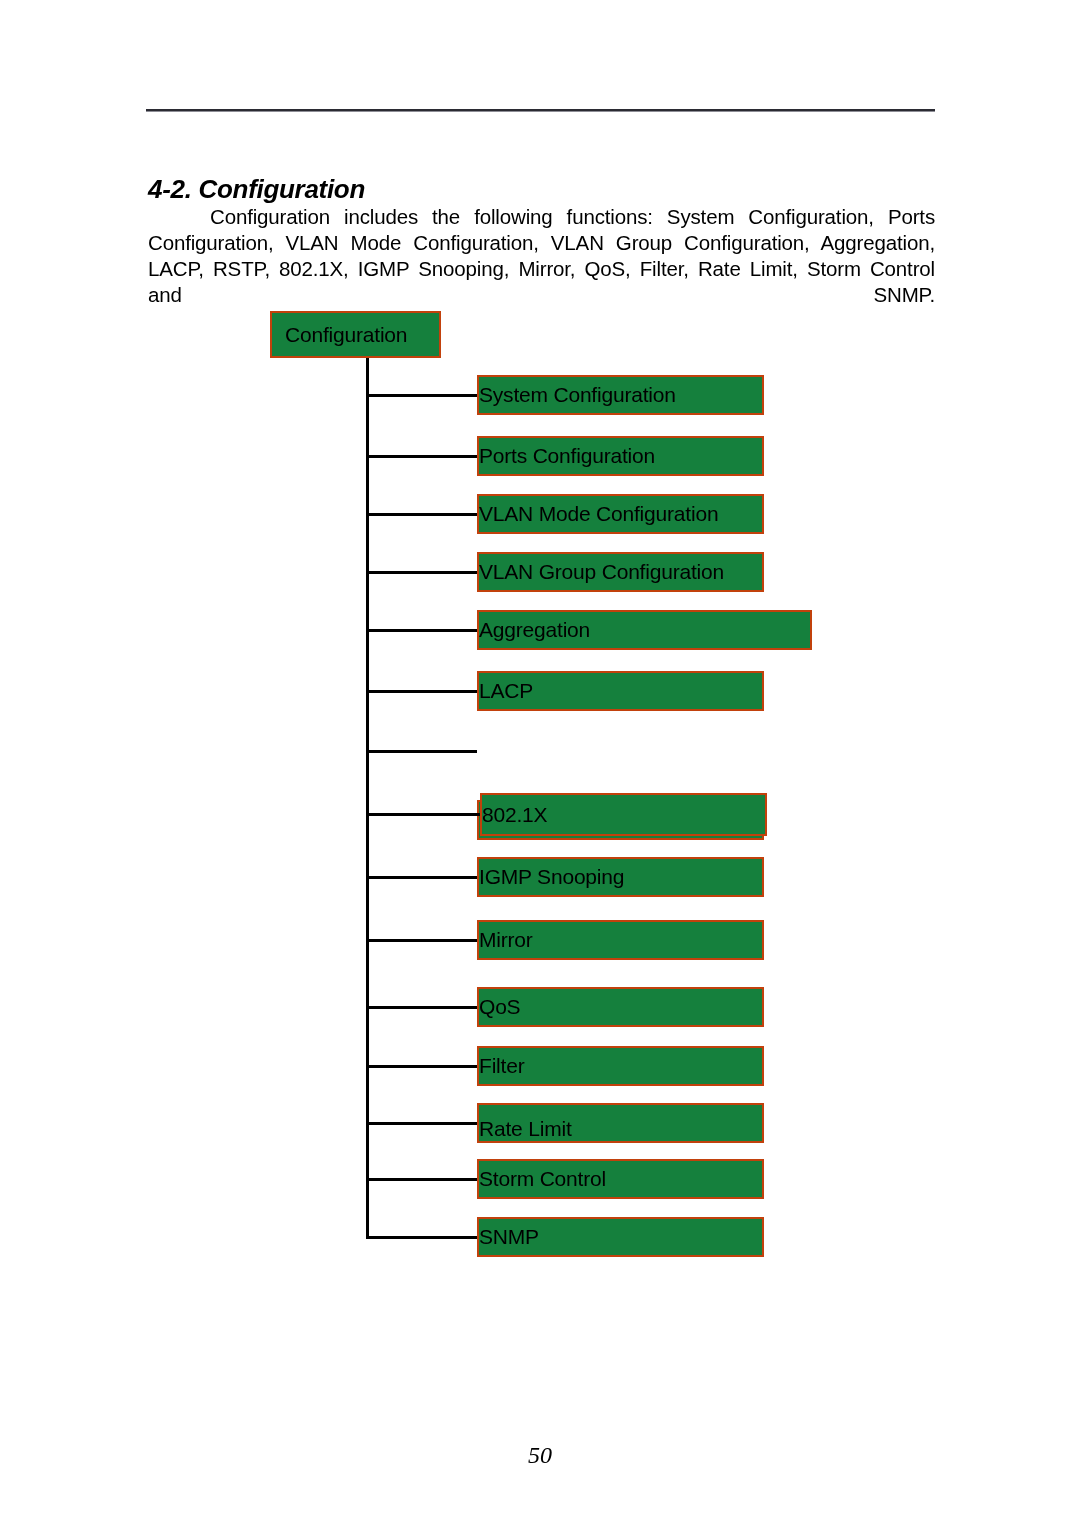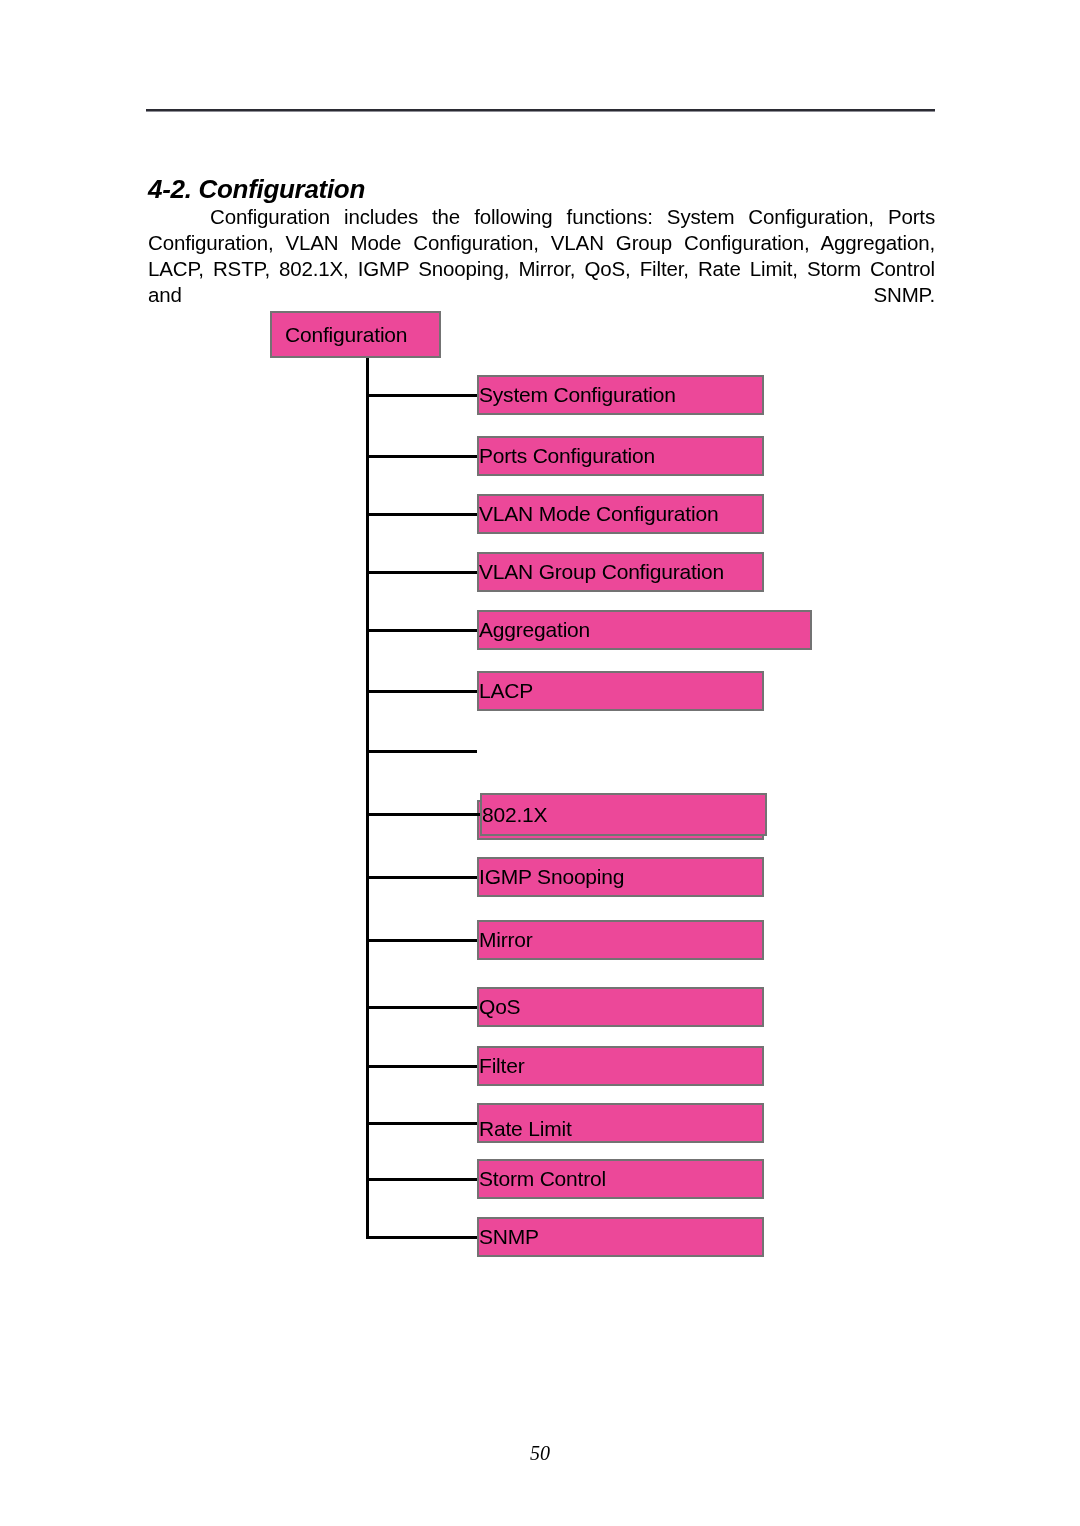--- a/index.html
+++ b/index.html
@@ -62,22 +62,22 @@
   #diagram {
     position: absolute;
     left: 0;
     top: 0;
     width: 1080px;
     height: 1526px;
   }
   .node {
     position: absolute;
     box-sizing: border-box;
-    background: #ec4899;
-    border: 2px solid #737373;
+    background: #15803d;
+    border: 2px solid #c2410c;
     display: flex;
     align-items: center;
   }
   .node > .node-label {
     font-size: 21px;
     letter-spacing: -0.2px;
     white-space: nowrap;
   }
   #root-node {
     left: 270px;
@@ -99,21 +99,21 @@
 
   
   #page-number {
     position: absolute;
     left: 0;
     top: 1442px;
     width: 1080px;
     text-align: center;
     font-family: "Liberation Serif", serif;
     font-style: italic;
-    font-size: 20px;
+    font-size: 24px;
   }
 </style>
 </head>
 <body>
 
 <div id="header-rule"></div>
 
 <h2 id="section-heading">4-2. Configuration</h2>
 
 <p id="intro-paragraph">Configuration includes the following functions: System Configuration, Ports Configuration, VLAN Mode Configuration, VLAN Group Configuration, Aggregation, LACP, RSTP, 802.1X, IGMP Snooping, Mirror, QoS, Filter, Rate Limit, Storm Control and SNMP.</p>

